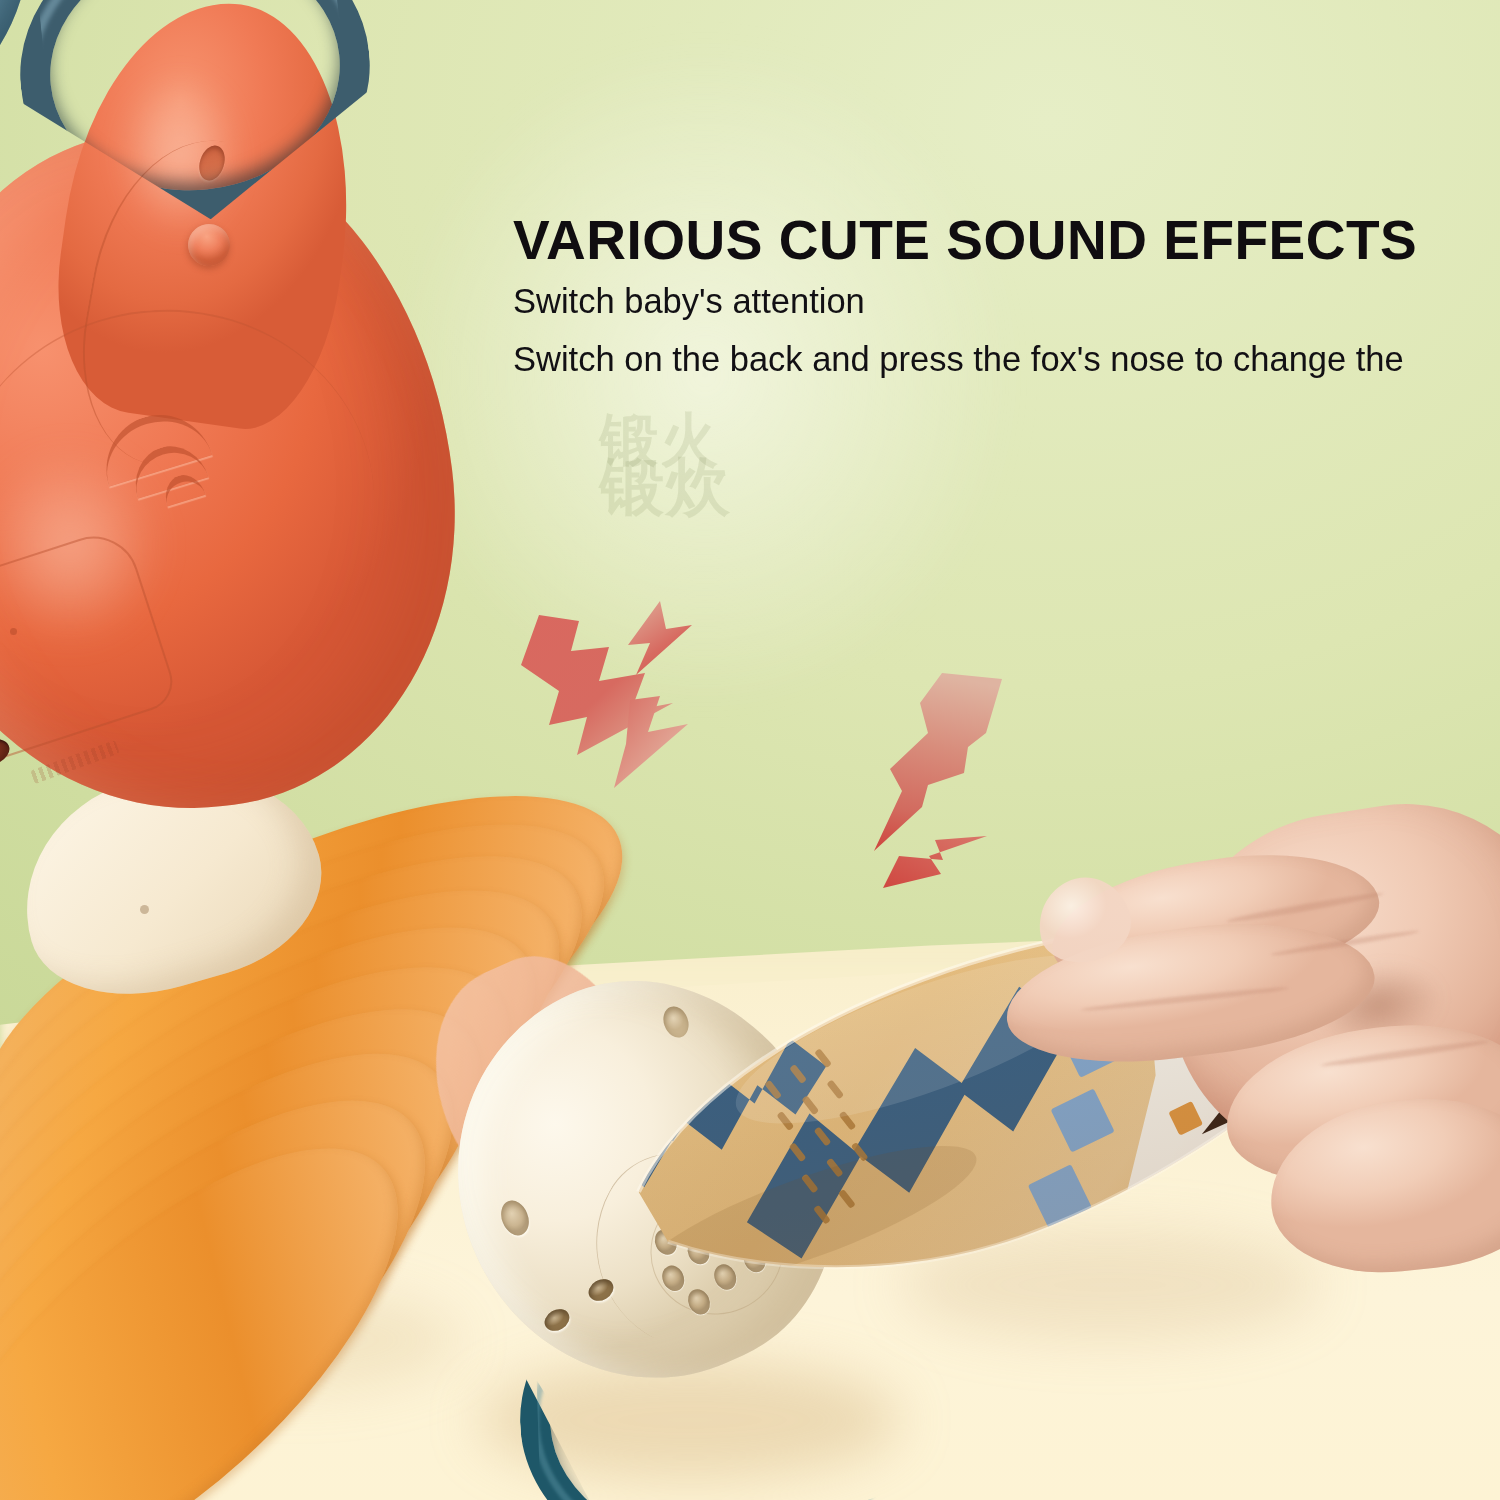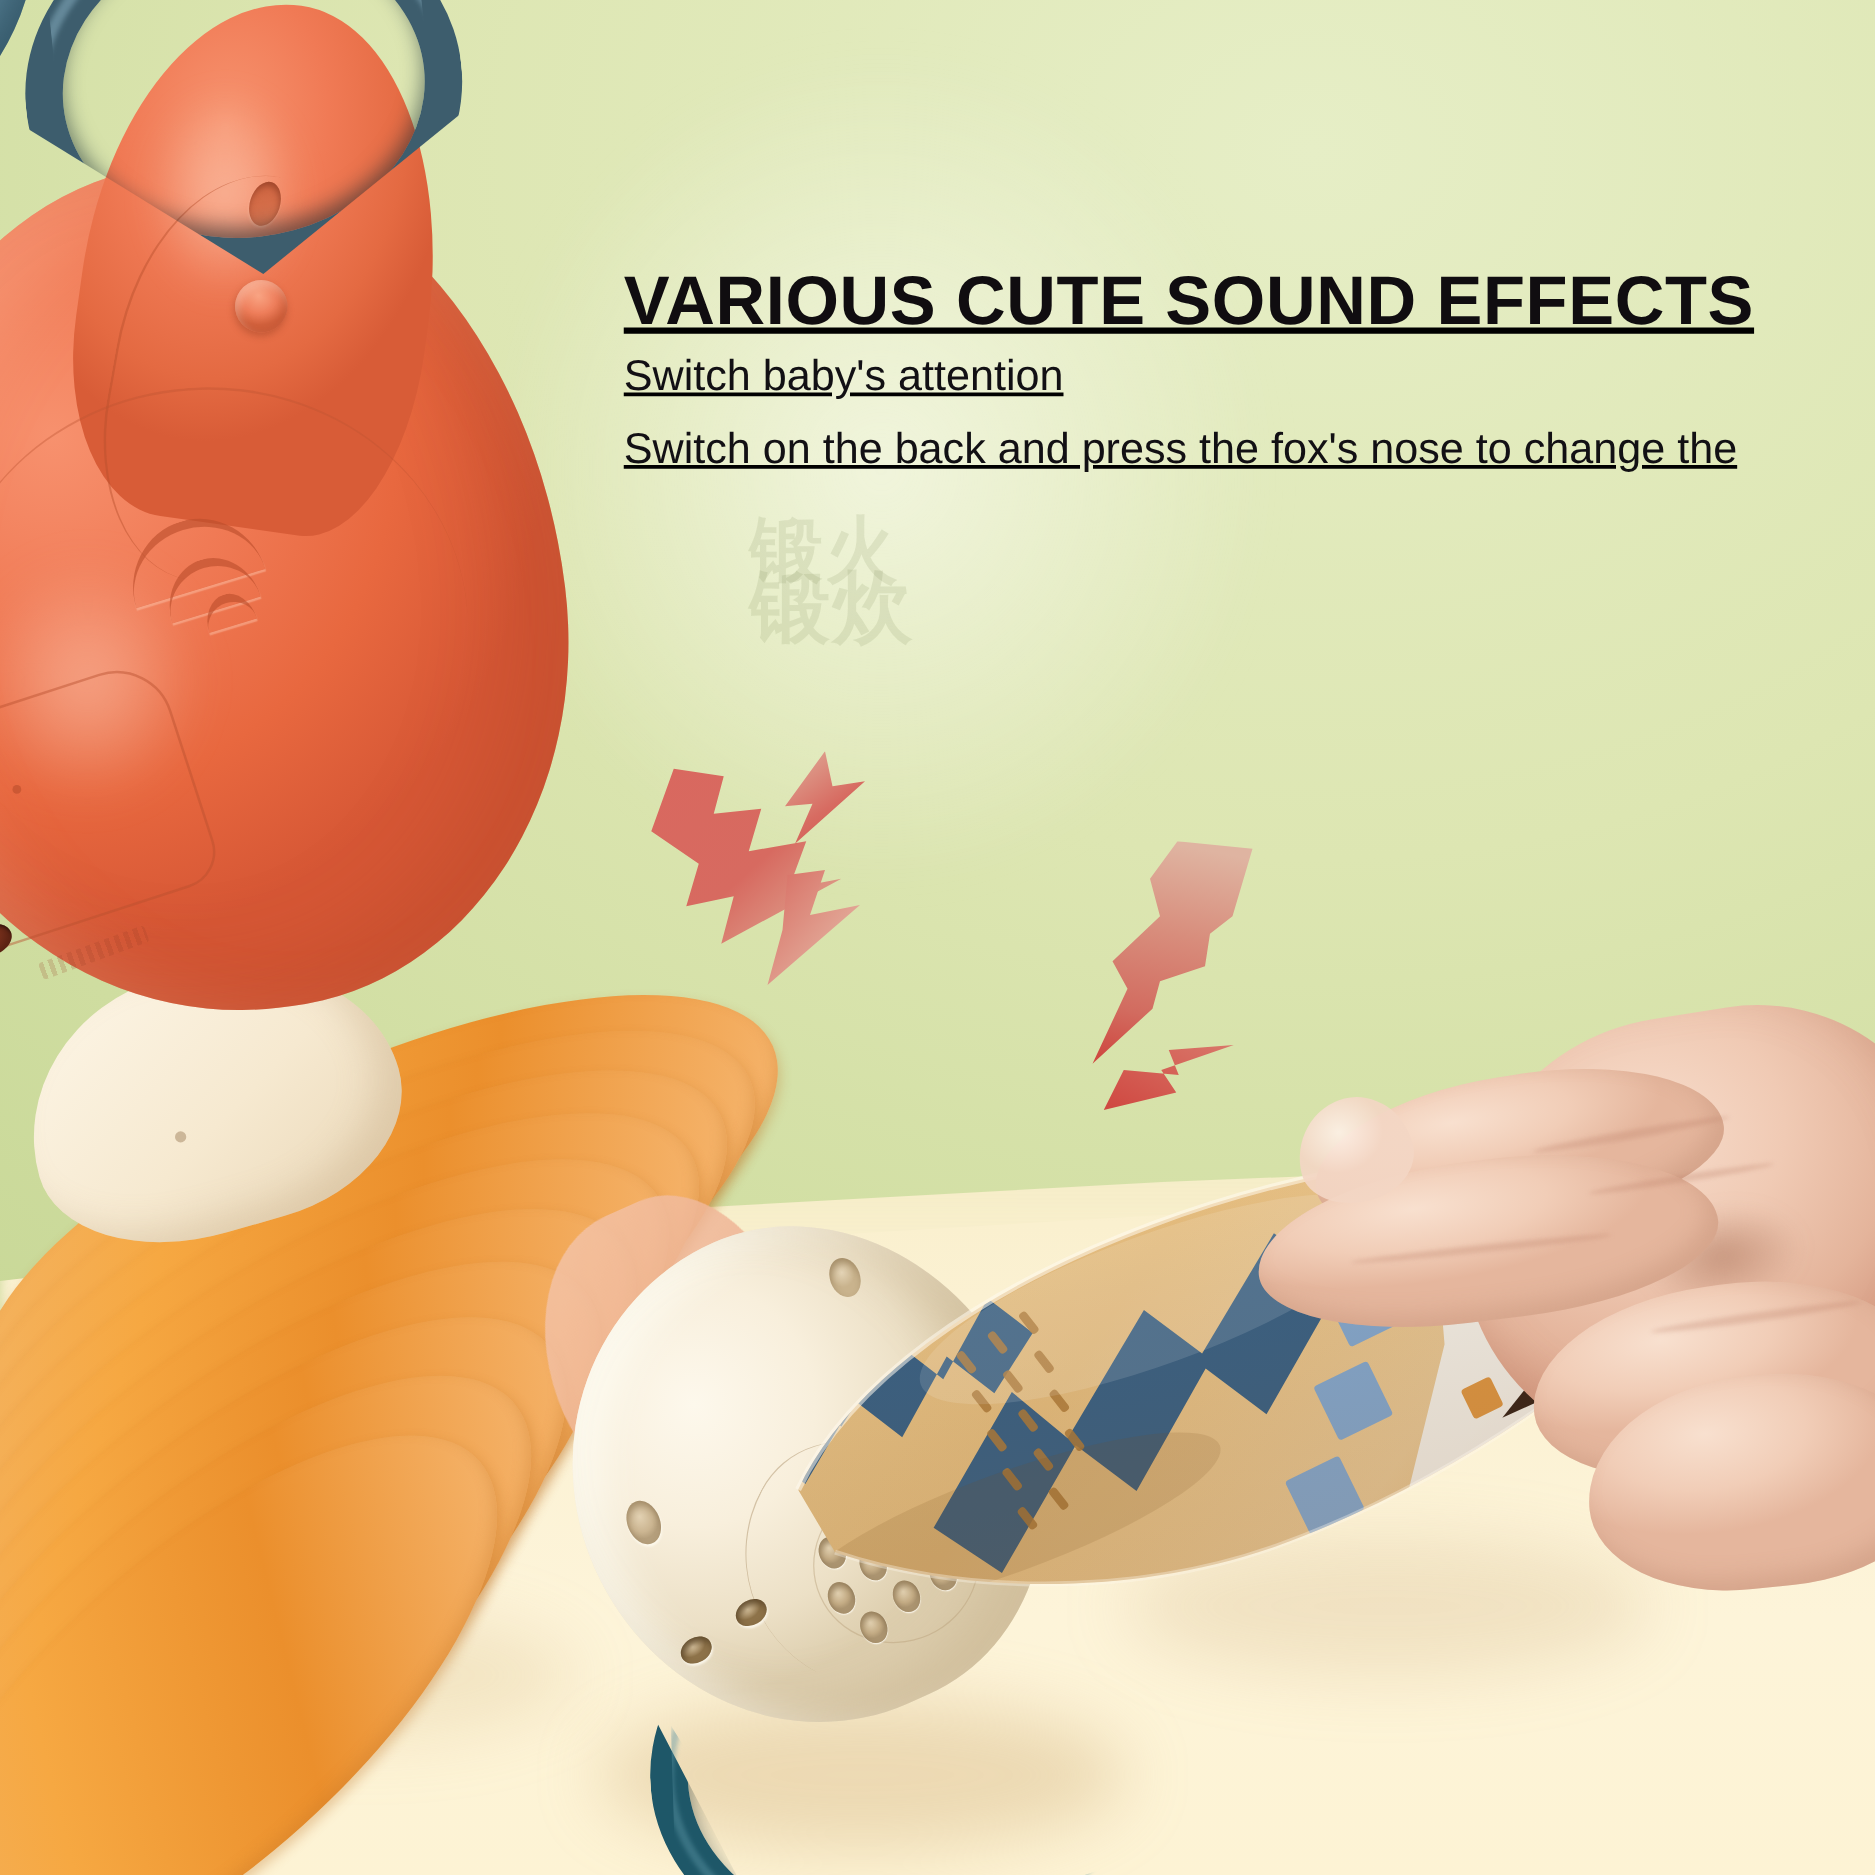--- a/index.html
+++ b/index.html
@@ -42,21 +42,21 @@
     font-size:58px; font-weight:700; letter-spacing:2px;
     color:rgba(130,140,95,.16);
     line-height:.78;
     font-family:"DejaVu Sans", sans-serif;
     user-select:none; pointer-events:none;
   }
   .watermark span{ display:block; }
   .watermark .w2{ font-size:64px; }
 
   
-  .copy{ position:absolute; left:499px; top:211px; width:985px;text-decoration:underline; }
+  .copy{ position:absolute; left:513px; top:211px; width:985px; }
   .headline{
     font-size:55px; font-weight:700; letter-spacing:.5px;
     color:#100d10; line-height:1.08; white-space:nowrap;
     font-family:"Liberation Sans", sans-serif;
   }
   .sub{
     margin-top:9px;
     font-size:34.5px; font-weight:400; color:#121014; line-height:1.30;
     font-family:"Liberation Sans", sans-serif;
   }

